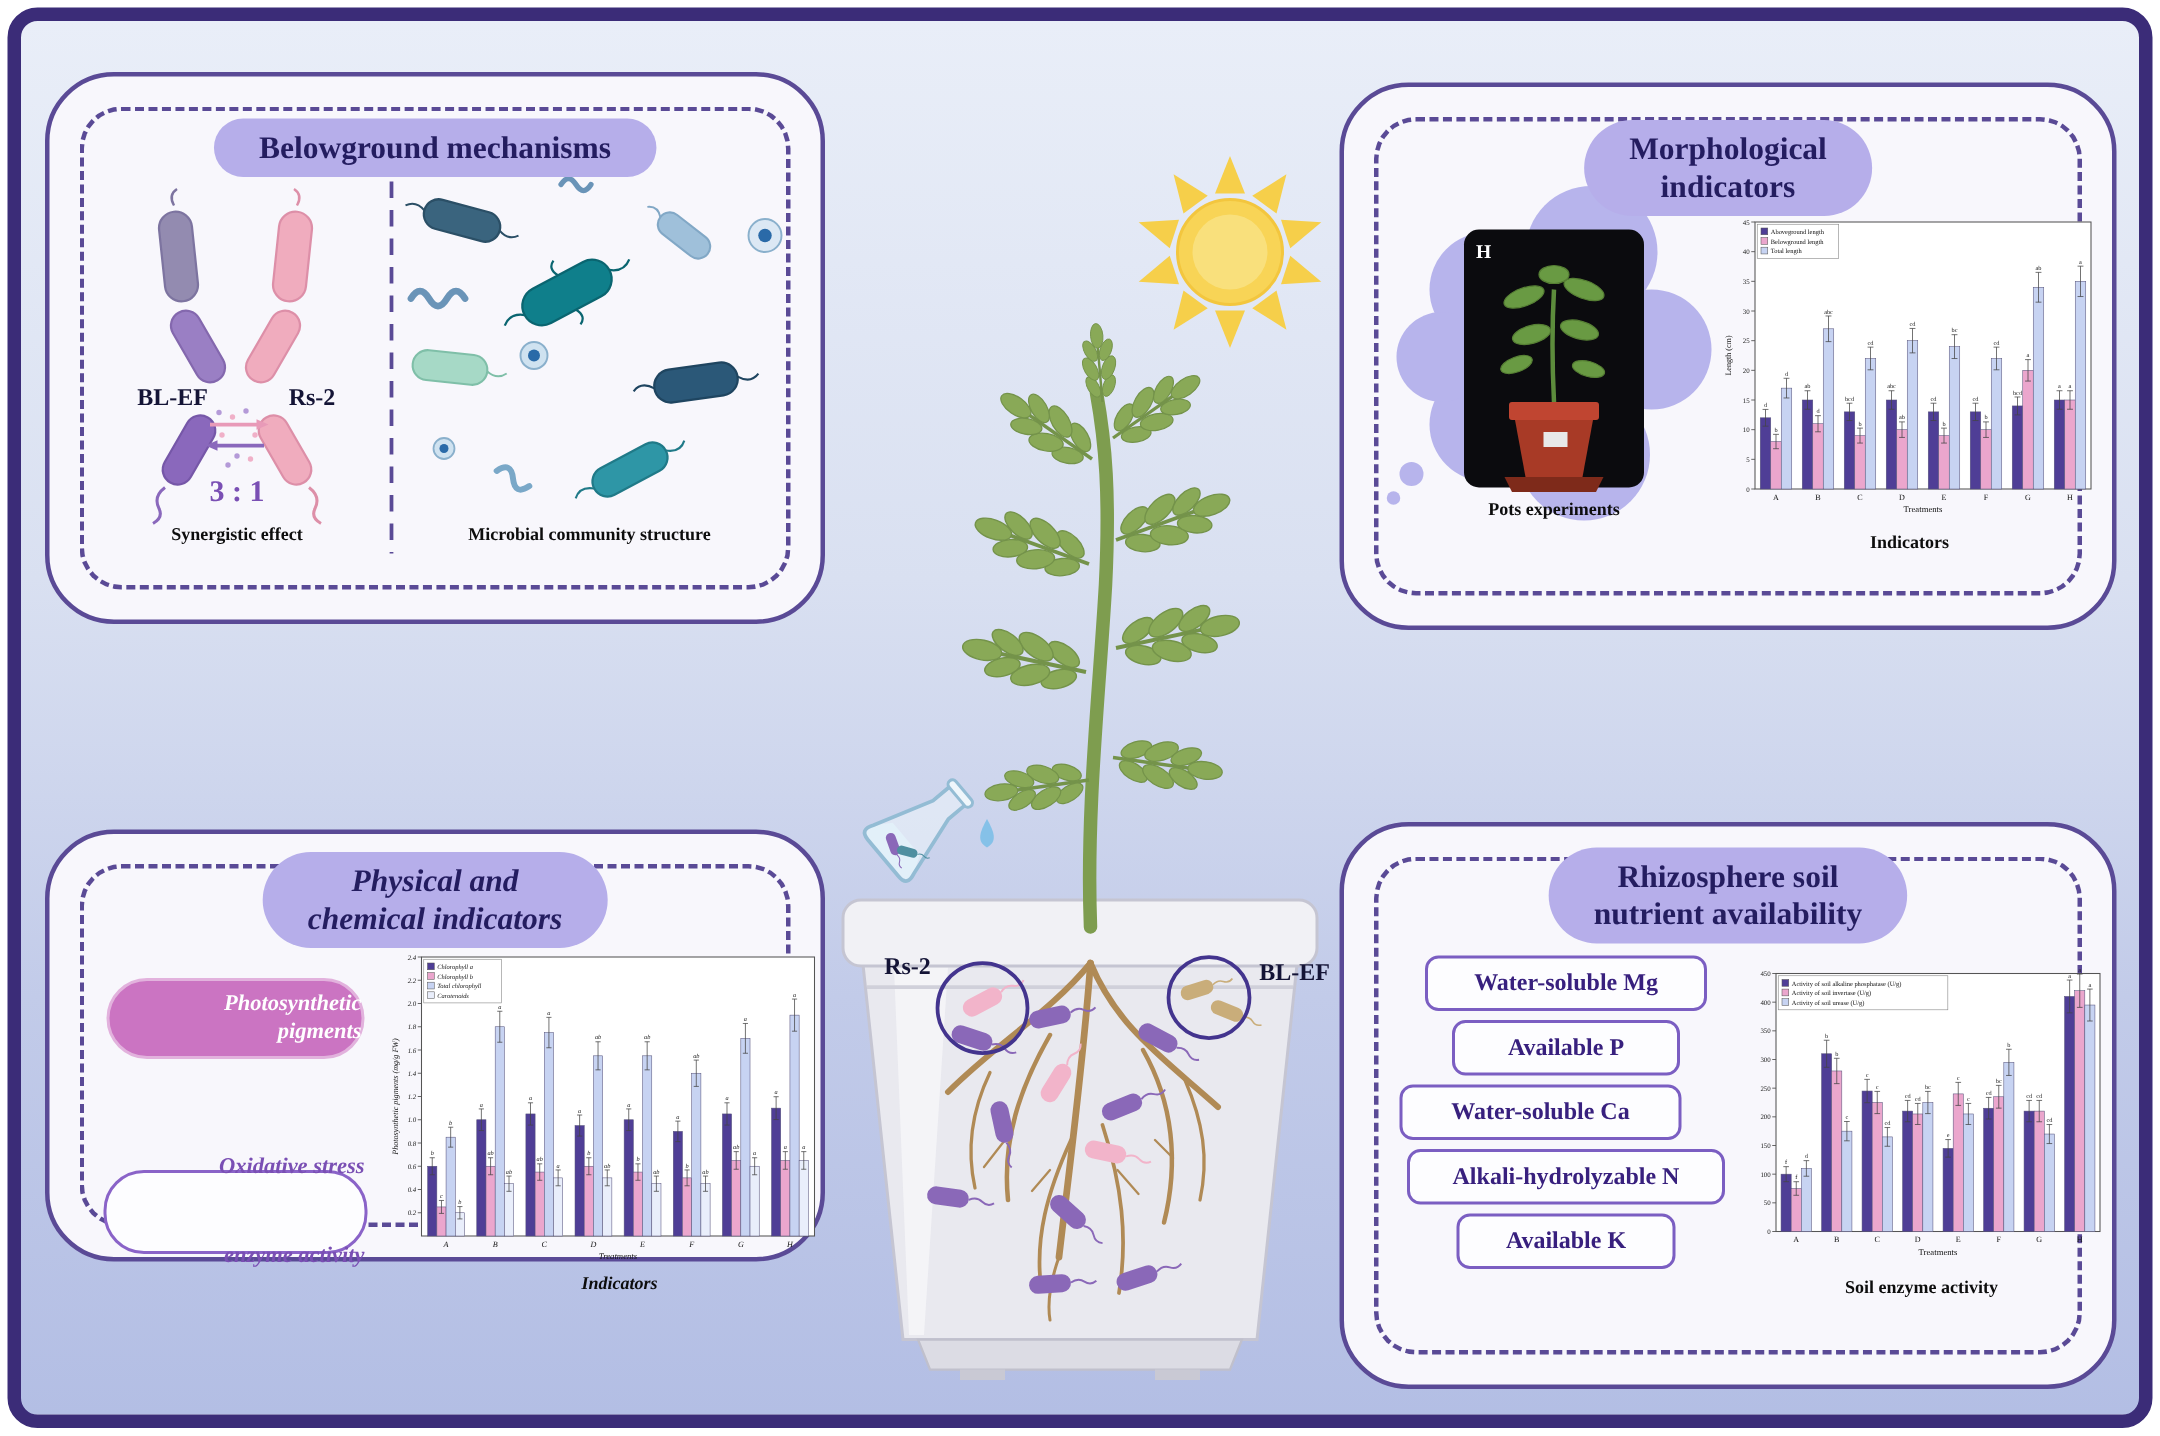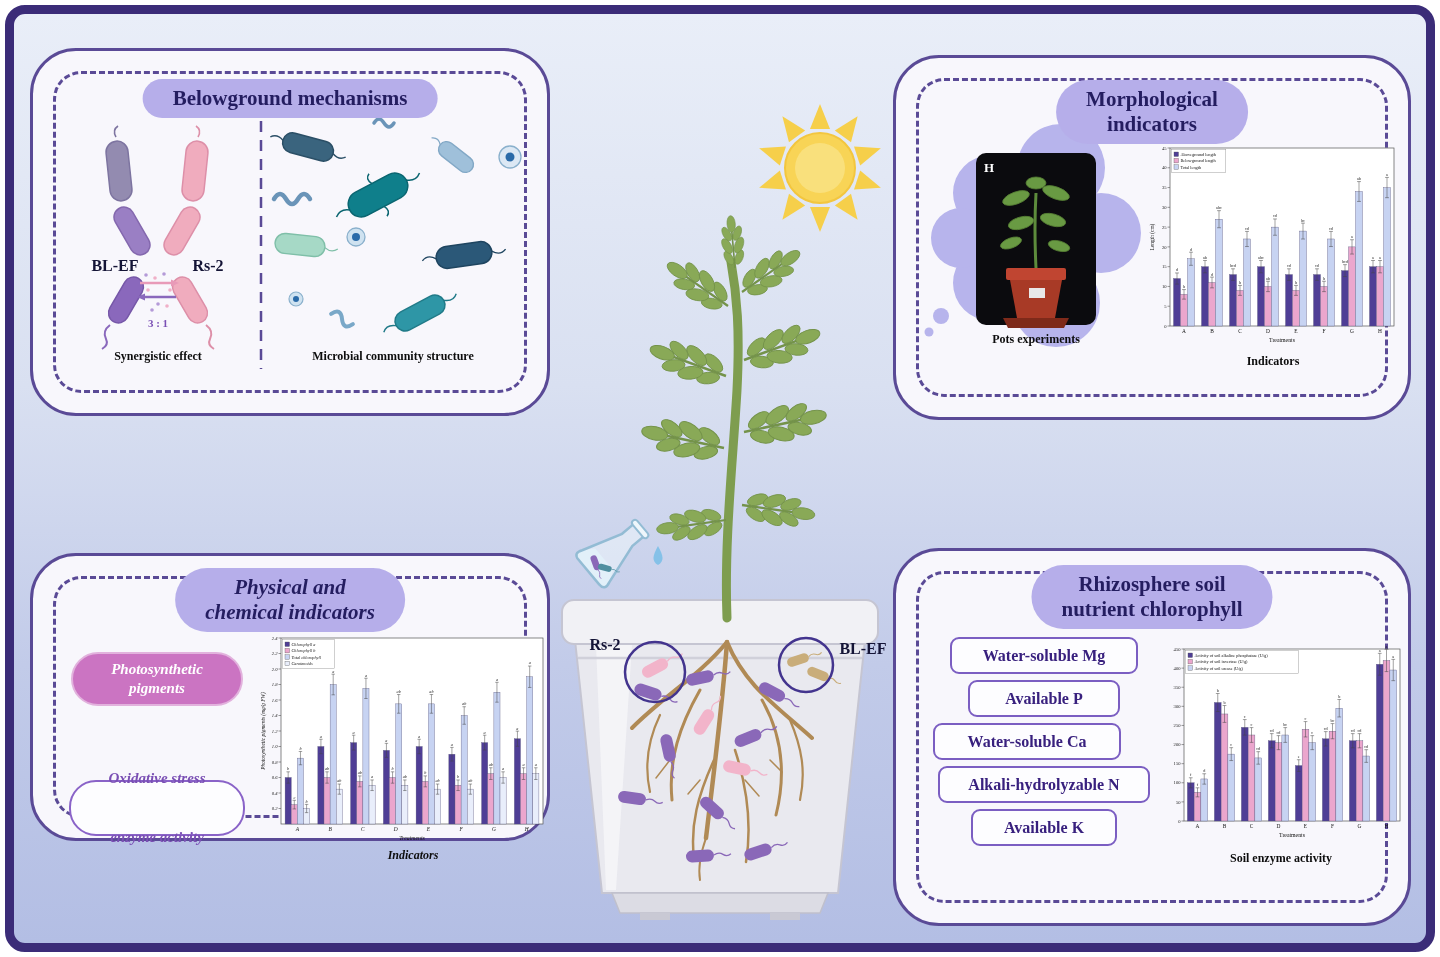--- a/index.html
+++ b/index.html
@@ -9,23 +9,23 @@
          background:linear-gradient(180deg,#e9eef8 0%,#d9e0f1 40%,#c2cbe9 70%,#b3bee4 100%);}
   .center-art{position:absolute;left:0;top:0;z-index:1;pointer-events:none;}
   .panel{position:absolute;background:#f8f7fc;border:3px solid #5a4a96;border-radius:46px;z-index:2;}
   .dash{position:absolute;inset:20px;border:3px dashed #5a4a96;border-radius:28px;pointer-events:none;}
   .pill{position:absolute;left:50%;transform:translateX(-50%);background:#b6aeea;color:#241d60;
         font-weight:bold;font-size:21px;line-height:1.18;text-align:center;padding:7px 30px;
         border-radius:36px;white-space:nowrap;z-index:3;}
   .pill span{display:block;}
   .cap-text{position:absolute;font-weight:bold;font-size:12px;color:#0d0d0d;text-align:center;z-index:3;}
   .lbl{position:absolute;font-weight:bold;font-size:16px;color:#141436;text-align:center;z-index:3;}
-  .ratio{position:absolute;font-weight:bold;font-size:11px;color:#7a4fb4;text-align:center;z-index:3;}
+  .ratio{position:absolute;font-weight:bold;font-size:20px;color:#7a4fb4;text-align:center;z-index:3;}
   .panel-svg{position:absolute;}
-  .badge{position:absolute;display:flex;flex-direction:column;align-items:center;justify-content:center;
+  .badge{position:absolute;display:flex;flex-direction:column;align-items:flex-end;justify-content:center;
          border-radius:27px;font-weight:bold;font-size:15px;line-height:1.25;color:#fff;text-align:center;z-index:3;}
   .badge-magenta{background:#cb74c2;border:2px solid #e2b2dd;}
   .badge-purple{background:#5d3c9c;border:2px solid #9a84c8;}
   .badge-outline{background:#fdfdff;border:2.5px solid #8a63c8;color:#7a4fb4;}
   .nbox{position:absolute;height:37px;display:flex;align-items:center;justify-content:center;
         background:#fdfdff;border:2.5px solid #7b5ec2;border-radius:9px;z-index:3;}
   .nbox span{font-weight:bold;font-size:16px;color:#38207e;white-space:nowrap;}
   .photo-tag{position:absolute;color:#fff;font-weight:bold;font-size:13px;z-index:4;}
   svg text{font-family:"Liberation Serif","DejaVu Serif",serif;}
 </style>
@@ -648,21 +648,21 @@
         <text x="36.5" y="33.2" font-size="4.3" fill="#111">Carotenoids</text>
       </svg>
 
     <div class="cap-text" style="left:280px;top:292px;width:200px;">Indicators</div>
   </section>
 
   <section class="panel" style="left:893px;top:548px;width:518px;height:378px;">
     <div class="dash"></div>
     <div class="pill" style="top:14px;">
       <span>Rhizosphere soil</span>
-      <span>nutrient chlorophyll</span>
+      <span>nutrient availability</span>
     </div>
 
     <div class="nbox" style="left:54px;top:86px;width:188px;">
       <span>Water-soluble Mg</span>
     </div>
     <div class="nbox" style="left:72px;top:129px;width:152px;">
       <span>Available P</span>
     </div>
     <div class="nbox" style="left:37px;top:172px;width:188px;">
       <span>Water-soluble Ca</span>

